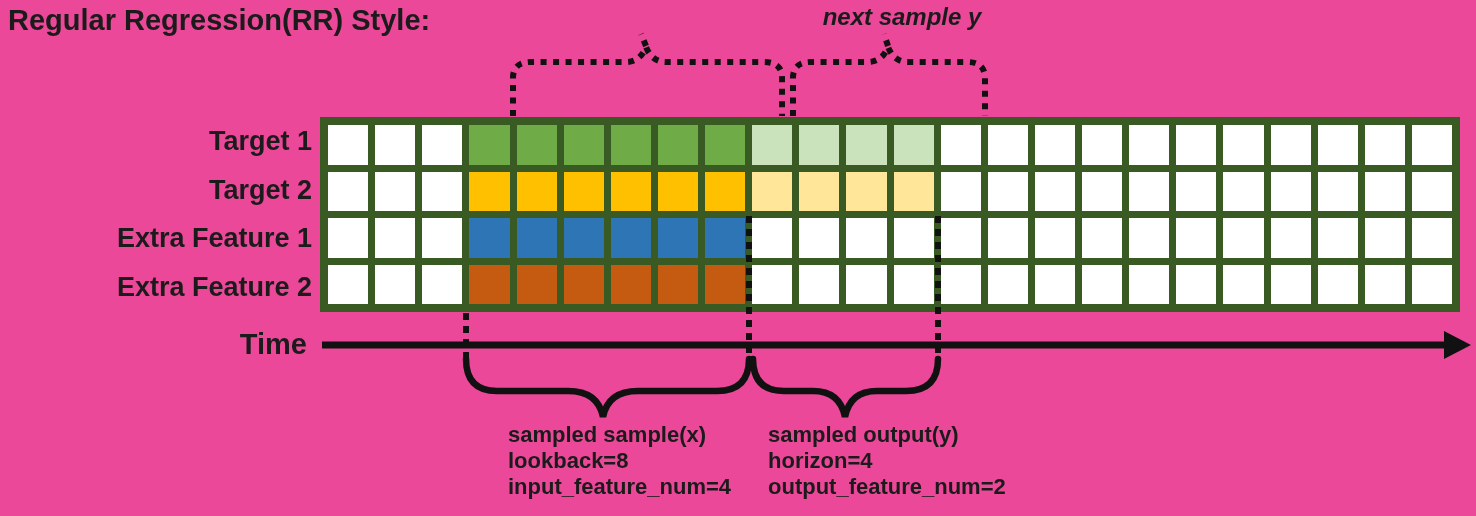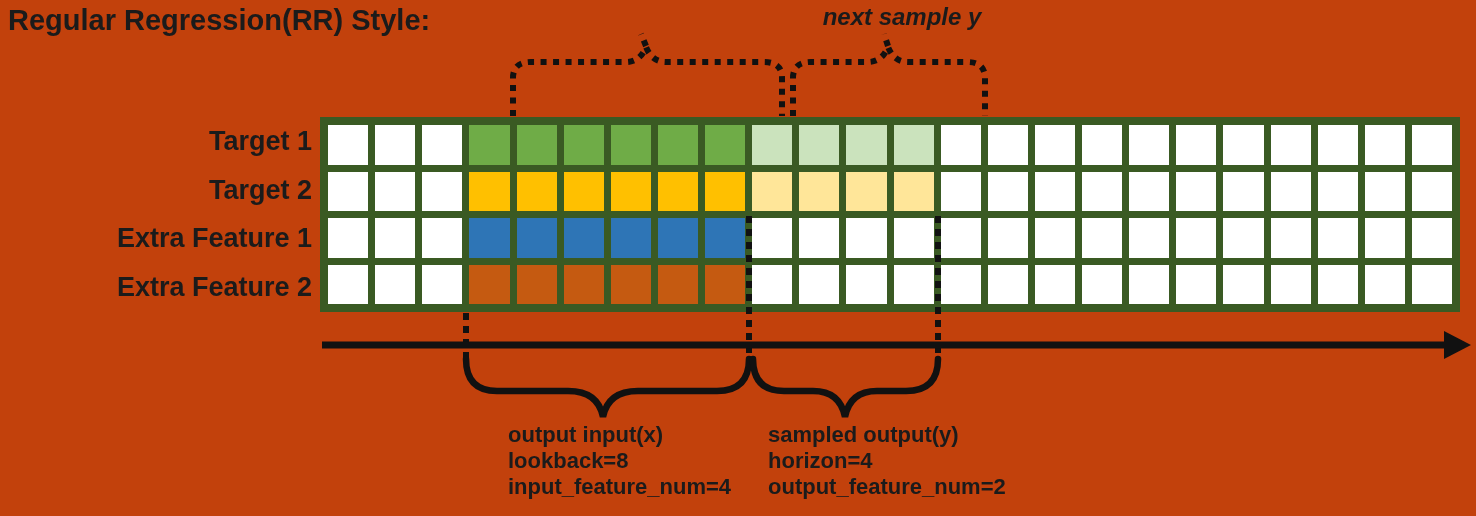--- a/index.html
+++ b/index.html
@@ -1,17 +1,17 @@
 <!DOCTYPE html>
 <html style="--c-ink: #111111; --c-grid_border: #3A5A23; --c-target1: #6FAC47; --c-target1_light: #CBE3BD; --c-target2: #FFC000; --c-target2_light: #FFE699; --c-extra1: #2E75B6; --c-extra2: #C55A11;"><head>
 <meta charset="utf-8">
 <style>
   html,body{margin:0;padding:0;background:#fff;}
   .stage{
-    position:relative;width:1476px;height:516px;background:#c2410c;overflow:hidden;
+    position:relative;width:1476px;height:516px;background:#ec4899;overflow:hidden;
     font-family:"Liberation Sans",sans-serif;color:#1b1b1b;
   }
   .title{
     position:absolute;left:8px;top:4px;font-size:29px;font-weight:bold;letter-spacing:0;
   }
   .next-label{
     position:absolute;top:3px;width:260px;text-align:center;
     font-size:24px;font-weight:bold;font-style:italic;
   }
   .next-label.x{left:552px;}
@@ -171,23 +171,24 @@
     <line x1="938" y1="216" x2="938" y2="363" stroke="var(--c-ink)" stroke-width="6" stroke-dasharray="7 6"></line>
 
     <line x1="322" y1="345" x2="1446" y2="345" stroke="var(--c-ink)" stroke-width="7"></line>
     <polygon points="1444,331 1444,359 1471,345" fill="var(--c-ink)"></polygon>
 
     <path d="M 466 359 Q 466 391 497 391 L 568 391 Q 598 391 603 417 Q 608 391 638 391 L 717 391 Q 749 391 749 359" fill="none" stroke="var(--c-ink)" stroke-width="6.5" stroke-linecap="round"></path>
 
     <path d="M 753 359 Q 753 391 784 391 L 813 391 Q 840 391 845 417 Q 850 391 877 391 L 906 391 Q 938 391 938 359" fill="none" stroke="var(--c-ink)" stroke-width="6.5" stroke-linecap="round"></path>
   </svg>
 
+  <div class="time-label">Time</div>
 
   <div class="note input">
-    <div>output input(x)</div>
+    <div>sampled sample(x)</div>
     <div>lookback=8</div>
     <div>input_feature_num=4</div>
   </div>
   <div class="note output">
     <div>sampled output(y)</div>
     <div>horizon=4</div>
     <div>output_feature_num=2</div>
   </div>
 
 </div>

